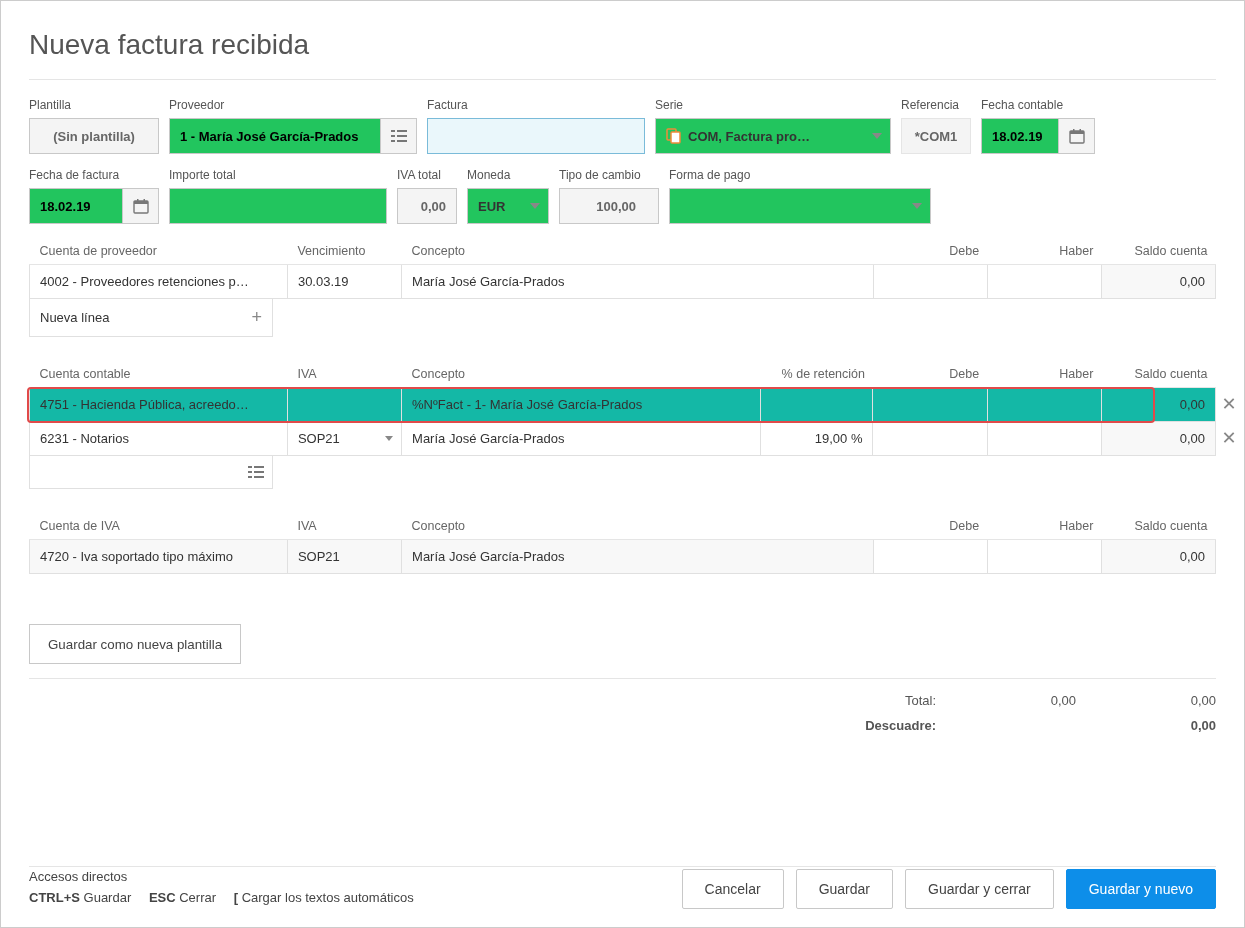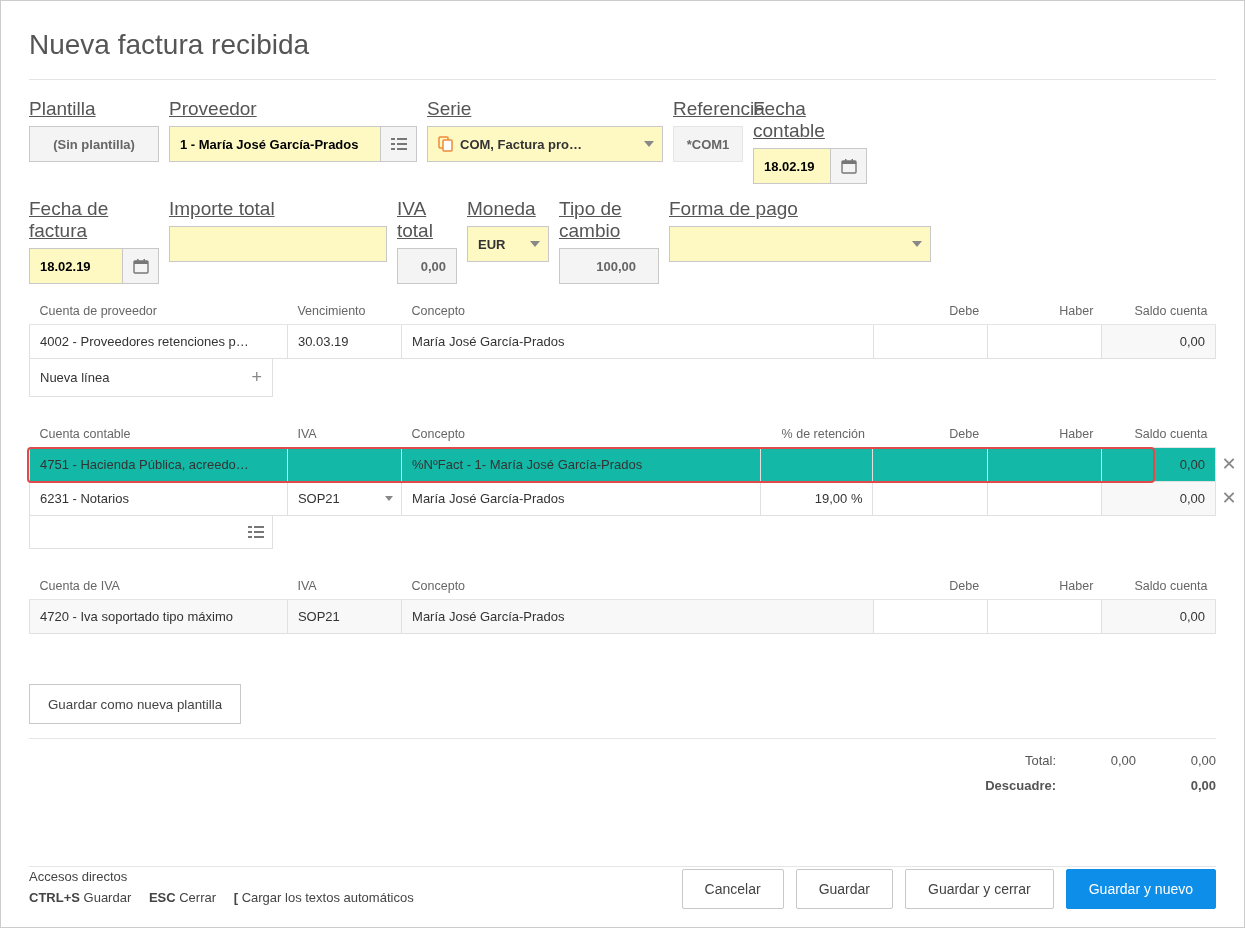--- a/index.html
+++ b/index.html
@@ -3,23 +3,23 @@
   <meta charset="utf-8">
   <style>
     * { box-sizing: border-box; margin: 0; padding: 0; }
     body { font-family: Arial, Helvetica, sans-serif; font-size: 13px; color: #333; background: #fff; }
     .modal { width: 1245px; height: 928px; border: 1px solid #ccc; padding: 0 28px 18px 28px; position: relative; }
     h1 { font-size: 28px; font-weight: 400; color: #555; padding: 28px 0 18px; }
     hr.sep { border: none; border-top: 1px solid #e5e5e5; margin-bottom: 18px; }
 
     .row { display: flex; gap: 10px; margin-bottom: 14px; }
     .field { display: flex; flex-direction: column; }
-    .label { font-size: 19px; color: #555; margin-bottom: 6px; text-decoration: underline; }
-
-    .control { height: 36px; border: 1px solid #c8c8c8; display: flex; align-items: center; background: #fef9c3; }
+    .label { font-size: 12px; color: #555; margin-bottom: 6px; }
+
+    .control { height: 36px; border: 1px solid #c8c8c8; display: flex; align-items: center; background: #22c55e; }
     .control.bold { font-weight: 700; }
     .control.shaded { background: #f4f4f4; color: #666; }
     .control input { border: none; outline: none; padding: 0 10px; width: 100%; height: 100%; font-size: 13px; background: transparent; }
     .control.select { padding: 0 8px 0 10px; cursor: pointer; position: relative; }
     .control.highlight { border: 1px solid #7abbd9; background: #eaf7fb; }
     .pill { position: relative; padding: 0 12px; justify-content: center; font-weight: 700; color: #555; }
 
     .icon-btn { width: 36px; height: 36px; border: 1px solid #c8c8c8; background: #f4f4f4; display: flex; align-items: center; justify-content: center; cursor: pointer; border-left: none; }
     .chev-down { width: 0; height: 0; border-left: 5px solid transparent; border-right: 5px solid transparent; border-top: 6px solid #888; }
     .chev-down.small { border-left-width: 4px; border-right-width: 4px; border-top-width:5px; }
@@ -38,21 +38,21 @@
     tr.highlighted td { background: #14b8a6; }
     .red-ring { position: absolute; border: 2px solid #e14a4a; border-radius: 4px; pointer-events: none; }
 
     .delete-x { position: absolute; right: -22px; width: 18px; height: 18px; color: #888; cursor: pointer; display:flex; align-items:center; justify-content:center; font-size: 18px; }
 
     .new-line { display:flex; align-items:center; justify-content:space-between; padding: 8px 10px; border:1px solid #e0e0e0; border-top:none; width: 244px; cursor:pointer; }
 
     .sm-select { width: 244px; height: 34px; border:1px solid #e0e0e0; display:flex; align-items:center; justify-content:flex-end; padding: 0 8px; cursor:pointer; margin-top: -1px;}
 
     .totals { display: flex; flex-direction: column; align-items: flex-end; gap: 10px; margin-top: 14px; border-top:1px solid #e5e5e5; padding-top: 14px; }
-    .totals .trow { display: flex; width: 440px; justify-content: flex-end; color:#555;}
+    .totals .trow { display: flex; gap: 60px; width: 440px; justify-content: flex-end; color:#555;}
     .totals .trow span { display:inline-block; }
     .totals .tlabel { width: 130px; text-align:right; }
     .totals .tval { width: 80px; text-align:right; }
     .totals .bold { font-weight: 700; }
 
     .footer { position: absolute; bottom: 18px; left: 28px; right: 28px; display:flex; justify-content:space-between; align-items: flex-end; border-top:1px solid #e5e5e5; }
     .shortcuts { color: #444; font-size: 13px; line-height: 1.6; }
     .shortcuts .group { display:inline-block; margin-right: 14px; }
     .btns { display:flex; gap: 12px; }
     .btn { height: 40px; padding: 0 22px; border: 1px solid #c8c8c8; background: #fff; color:#444; font-size: 14px; cursor: pointer; display:flex; align-items:center; border-radius: 2px; }
@@ -89,20 +89,26 @@
           <svg class="list" viewBox="0 0 16 14">
               <rect x="0" y="1" width="4" height="2" fill="#777"></rect>
               <rect x="6" y="1" width="10" height="2" fill="#777"></rect>
               <rect x="0" y="6" width="4" height="2" fill="#777"></rect>
               <rect x="6" y="6" width="10" height="2" fill="#777"></rect>
               <rect x="0" y="11" width="4" height="2" fill="#777"></rect>
               <rect x="6" y="11" width="10" height="2" fill="#777"></rect>
             </svg>
         </div>
       </div>
+    </div>
+    <div class="field" style="width:218px">
+      <span class="label">Factura</span>
+      <div class="control highlight">
+          <input value="" style="">
+        </div>
     </div>
     <div class="field" style="width:236px">
       <span class="label">Serie</span>
       <div class="control select bold" style="justify-content:space-between;padding-left:10px">
         <span style="display:flex;align-items:center;overflow:hidden">
           <span class="serie-icon">
             <svg class="stack" viewBox="0 0 16 16">
                 <rect x="1" y="1" width="9" height="11" rx="1" fill="none" stroke="#f08a3a" stroke-width="1.5"></rect>
                 <rect x="5" y="4" width="9" height="11" rx="1" fill="#fff" stroke="#f08a3a" stroke-width="1.5"></rect>
               </svg>

